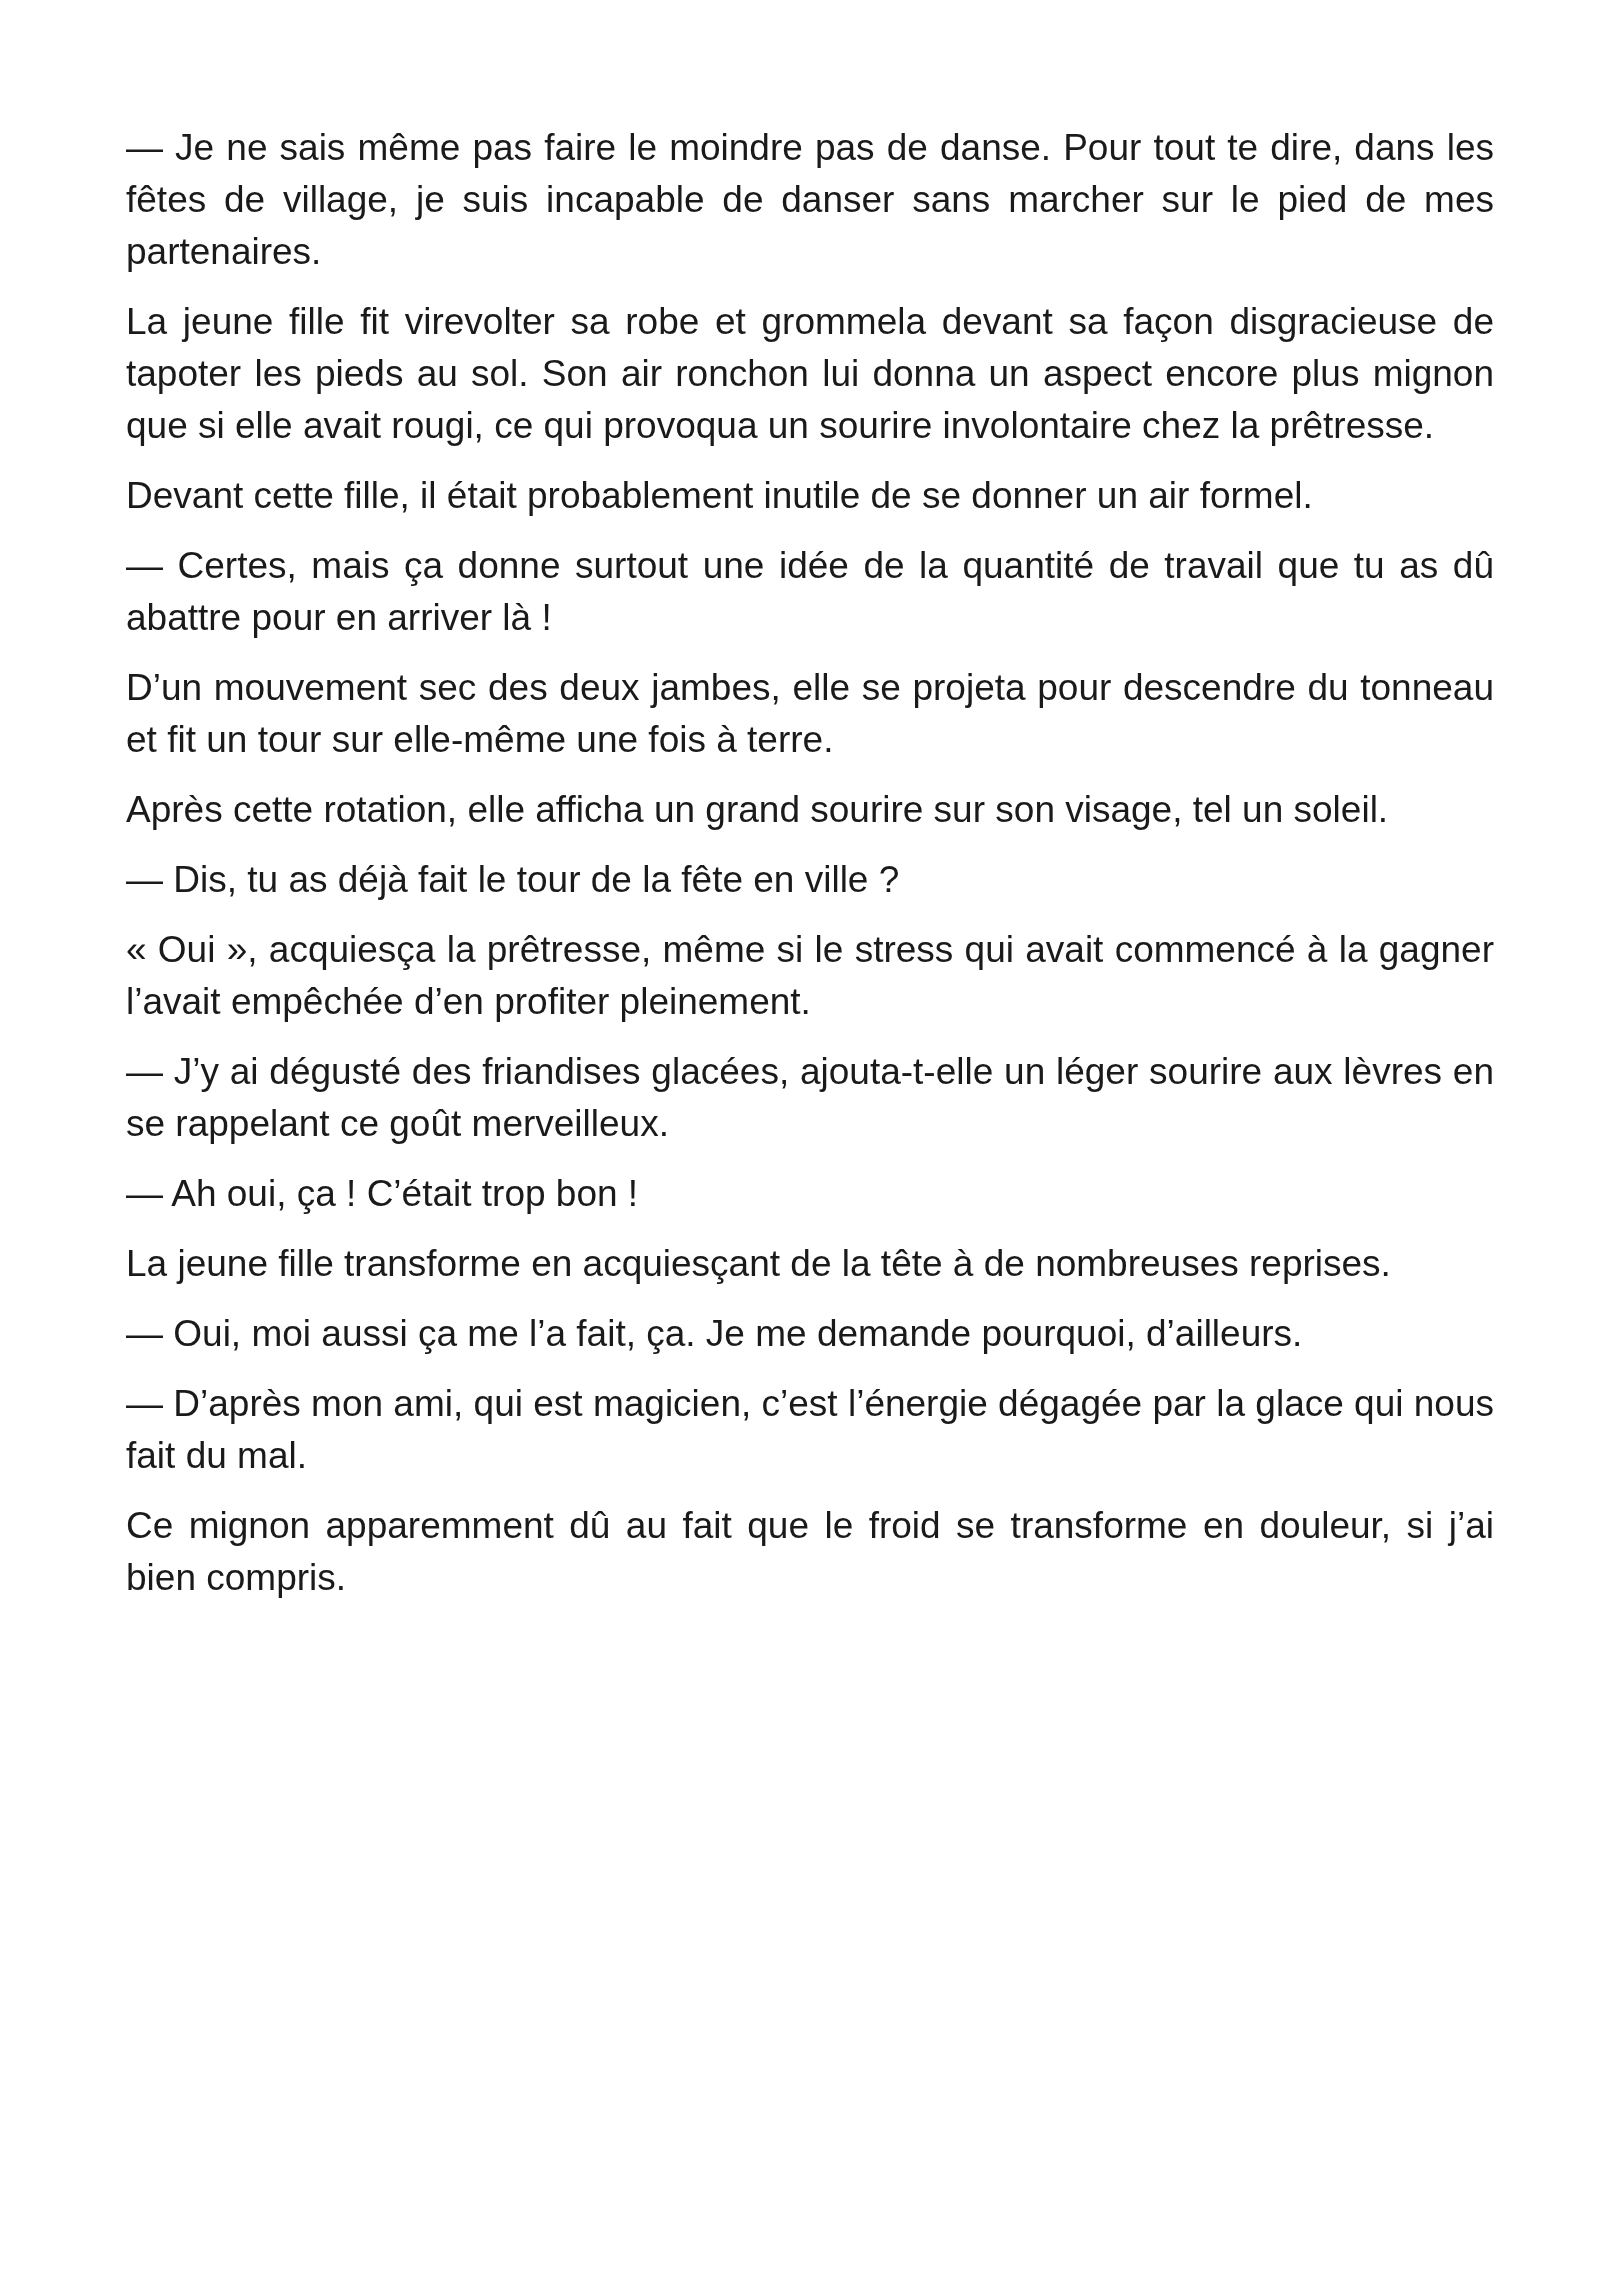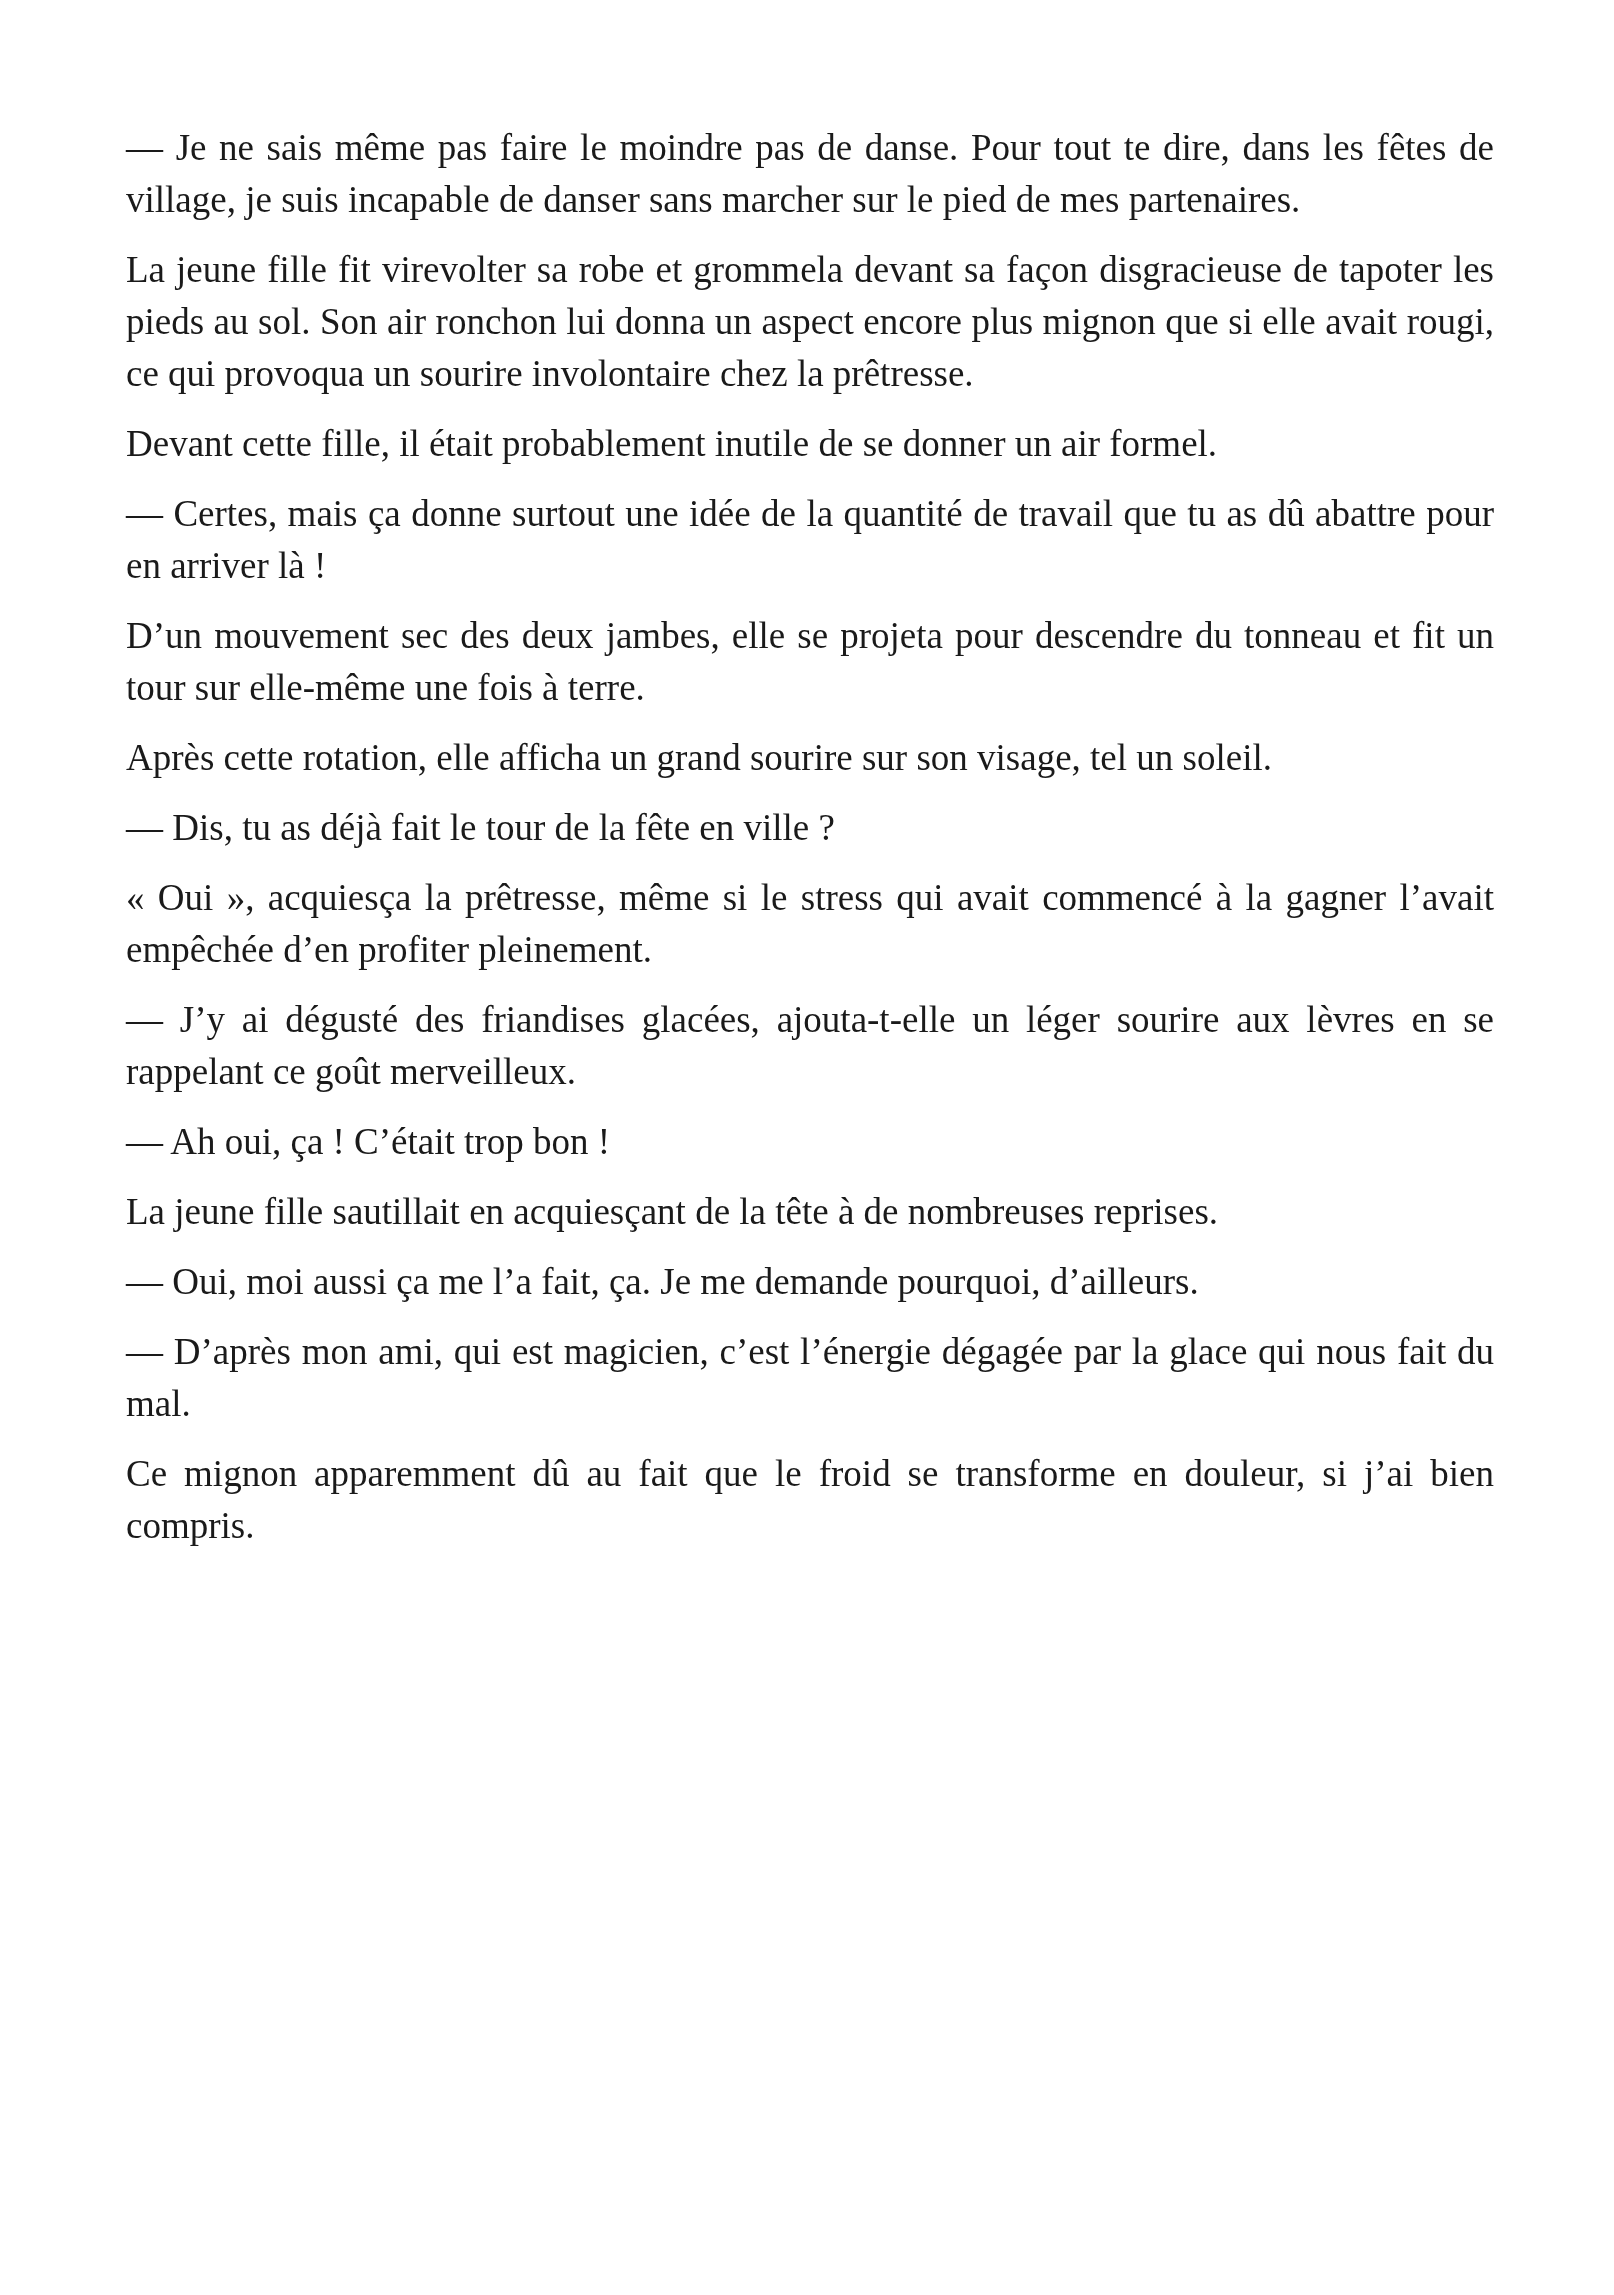--- a/index.html
+++ b/index.html
@@ -2,21 +2,21 @@
 <html style="font-size:13.6px"><head>
 <meta charset="utf-8">
 <style>
   html, body { margin: 0; padding: 0; background: #ffffff; }
   body { width: 1615px; height: 2295px; position: relative; overflow: hidden; }
   .page {
     position: absolute;
     left: 126px;
     top: 122px;
     width: 1368px;
-    font-family: Liberation Serif, serif;
+    font-family: Liberation Sans, sans-serif;
     font-size: 37px;
     line-height: 52px;
     color: #1a1a1a;
     text-align: justify;
     hyphens: manual;
   }
   .page p { margin: 0 0 18px 0; }
 </style>
 </head>
 <body>
@@ -25,18 +25,18 @@
   <p>— Je ne sais même pas faire le moindre pas de danse. Pour tout te dire, dans les fêtes de village, je suis incapable de danser sans marcher sur le pied de mes partenaires.</p>
   <p>La jeune fille fit virevolter sa robe et grommela devant sa façon disgracieuse de tapoter les pieds au sol. Son air ronchon lui donna un aspect encore plus mignon que si elle avait rougi, ce qui provoqua un sourire involontaire chez la prêtresse.</p>
   <p>Devant cette fille, il était probablement inutile de se donner un air formel.</p>
   <p>— Certes, mais ça donne surtout une idée de la quantité de travail que tu as dû abattre pour en arriver là !</p>
   <p>D’un mouvement sec des deux jambes, elle se projeta pour descendre du tonneau et fit un tour sur elle-même une fois à terre.</p>
   <p>Après cette rotation, elle afficha un grand sourire sur son visage, tel un soleil.</p>
   <p>— Dis, tu as déjà fait le tour de la fête en ville ?</p>
   <p>« Oui », acquiesça la prêtresse, même si le stress qui avait commencé à la gagner l’avait empêchée d’en profiter pleinement.</p>
   <p>— J’y ai dégusté des friandises glacées, ajouta-t-elle un léger sourire aux lèvres en se rappelant ce goût merveilleux.</p>
   <p>— Ah oui, ça ! C’était trop bon !</p>
-  <p>La jeune fille sautillait en acquiesçant de la tête à de nombreuses reprises.</p>
+  <p>La jeune fille transforme en acquiesçant de la tête à de nombreuses reprises.</p>
   <p>— Oui, moi aussi ça me l’a fait, ça. Je me demande pourquoi, d’ailleurs.</p>
   <p>— D’après mon ami, qui est magicien, c’est l’énergie dégagée par la glace qui nous fait du mal.</p>
   <p>Ce mignon apparemment dû au fait que le froid se transforme en douleur, si j’ai bien compris.</p>
 </div>
 
 
 </body></html>

